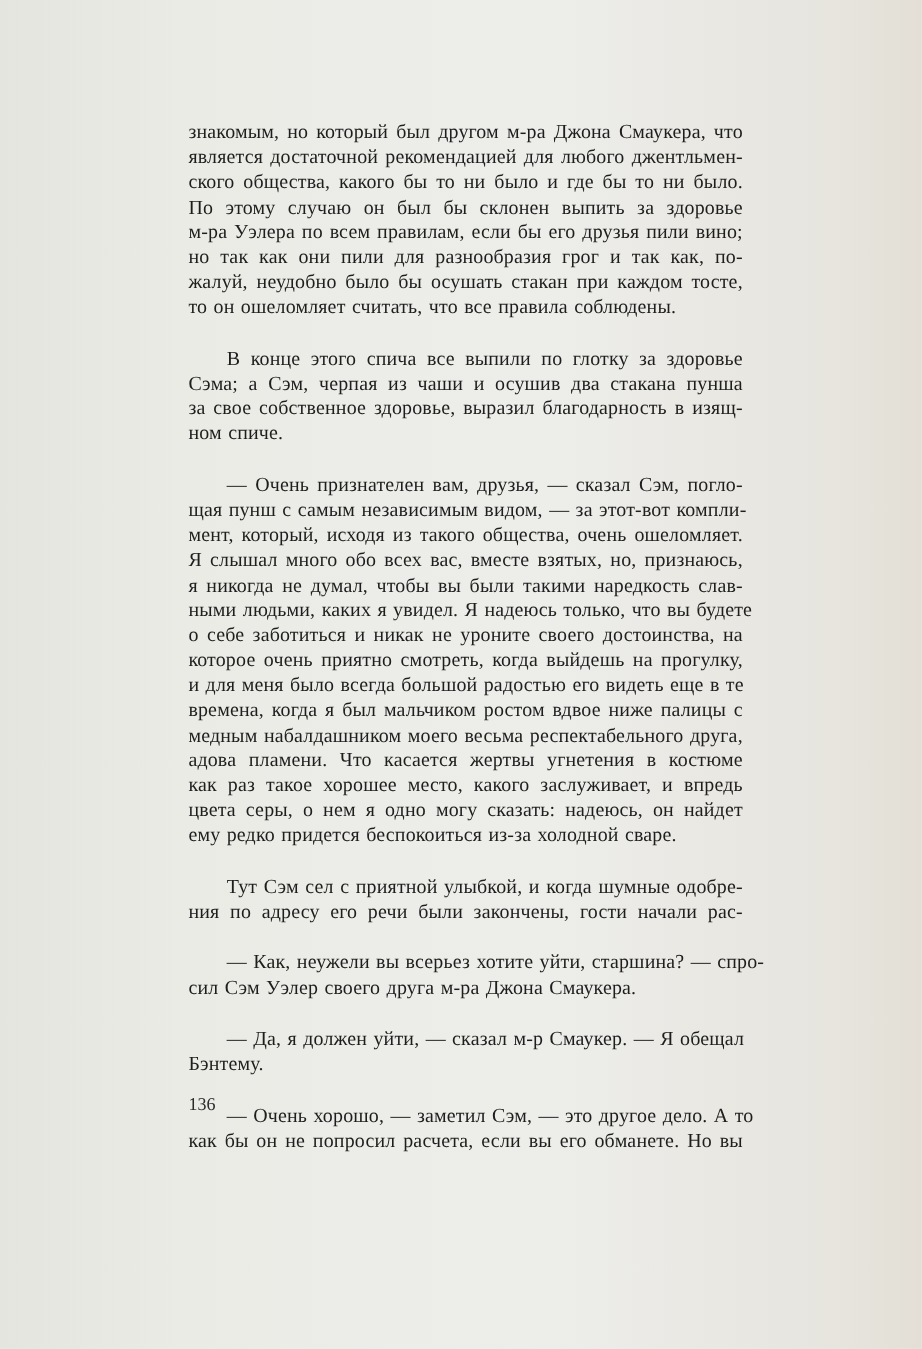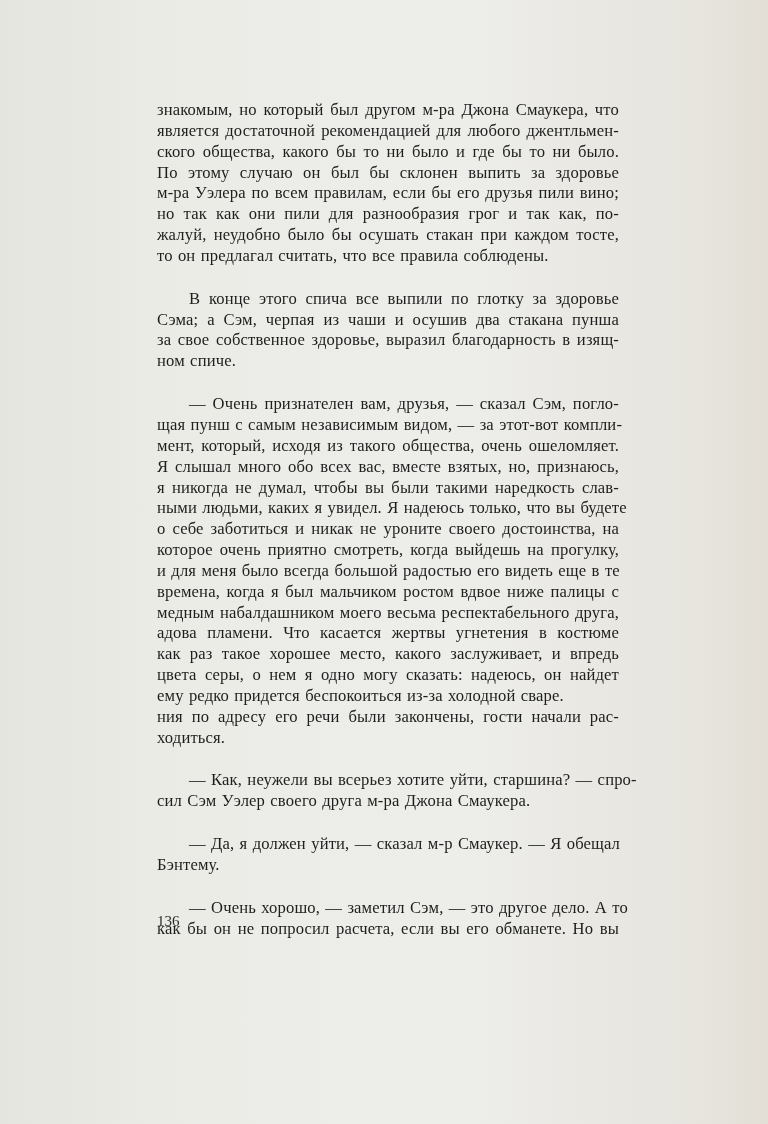--- a/index.html
+++ b/index.html
@@ -62,42 +62,42 @@
 
 <div class="page">
   <div class="text-block" id="text-block">
       <span class="line">знакомым, но который был другом м-ра Джона Смаукера, что</span>
       <span class="line">является достаточной рекомендацией для любого джентльмен-</span>
       <span class="line">ского общества, какого бы то ни было и где бы то ни было.</span>
       <span class="line">По этому случаю он был бы склонен выпить за здоровье</span>
       <span class="line">м-ра Уэлера по всем правилам, если бы его друзья пили вино;</span>
       <span class="line">но так как они пили для разнообразия грог и так как, по-</span>
       <span class="line">жалуй, неудобно было бы осушать стакан при каждом тосте,</span>
-      <span class="line last">то он предлагал считать, что все правила соблюдены.</span>
+      <span class="line last">то он ошеломляет считать, что все правила соблюдены.</span>
       <span class="line indent">В конце этого спича все выпили по глотку за здоровье</span>
       <span class="line">Сэма; а Сэм, черпая из чаши и осушив два стакана пунша</span>
       <span class="line">за свое собственное здоровье, выразил благодарность в изящ-</span>
       <span class="line last">ном спиче.</span>
       <span class="line indent">— Очень признателен вам, друзья, — сказал Сэм, погло-</span>
       <span class="line">щая пунш с самым независимым видом, — за этот-вот компли-</span>
       <span class="line">мент, который, исходя из такого общества, очень ошеломляет.</span>
       <span class="line">Я слышал много обо всех вас, вместе взятых, но, признаюсь,</span>
       <span class="line">я никогда не думал, чтобы вы были такими наредкость слав-</span>
       <span class="line">ными людьми, каких я увидел. Я надеюсь только, что вы будете</span>
       <span class="line">о себе заботиться и никак не уроните своего достоинства, на</span>
       <span class="line">которое очень приятно смотреть, когда выйдешь на прогулку,</span>
       <span class="line">и для меня было всегда большой радостью его видеть еще в те</span>
       <span class="line">времена, когда я был мальчиком ростом вдвое ниже палицы с</span>
       <span class="line">медным набалдашником моего весьма респектабельного друга,</span>
       <span class="line">адова пламени. Что касается жертвы угнетения в костюме</span>
       <span class="line">как раз такое хорошее место, какого заслуживает, и впредь</span>
       <span class="line">цвета серы, о нем я одно могу сказать: надеюсь, он найдет</span>
       <span class="line last">ему редко придется беспокоиться из-за холодной сваре.</span>
+      <span class="line indent">Тут Сэм сел с приятной улыбкой, и когда шумные одобре-</span>
       <span class="line">ния по адресу его речи были закончены, гости начали рас-</span>
-      <span class="line last">ходиться.</span>
       <span class="line indent">— Как, неужели вы всерьез хотите уйти, старшина? — спро-</span>
       <span class="line last">сил Сэм Уэлер своего друга м-ра Джона Смаукера.</span>
       <span class="line indent">— Да, я должен уйти, — сказал м-р Смаукер. — Я обещал</span>
       <span class="line last">Бэнтему.</span>
       <span class="line indent">— Очень хорошо, — заметил Сэм, — это другое дело. А то</span>
       <span class="line">как бы он не попросил расчета, если вы его обманете. Но вы</span>
     </div>
   <div class="page-number">136</div>
 </div>
 

